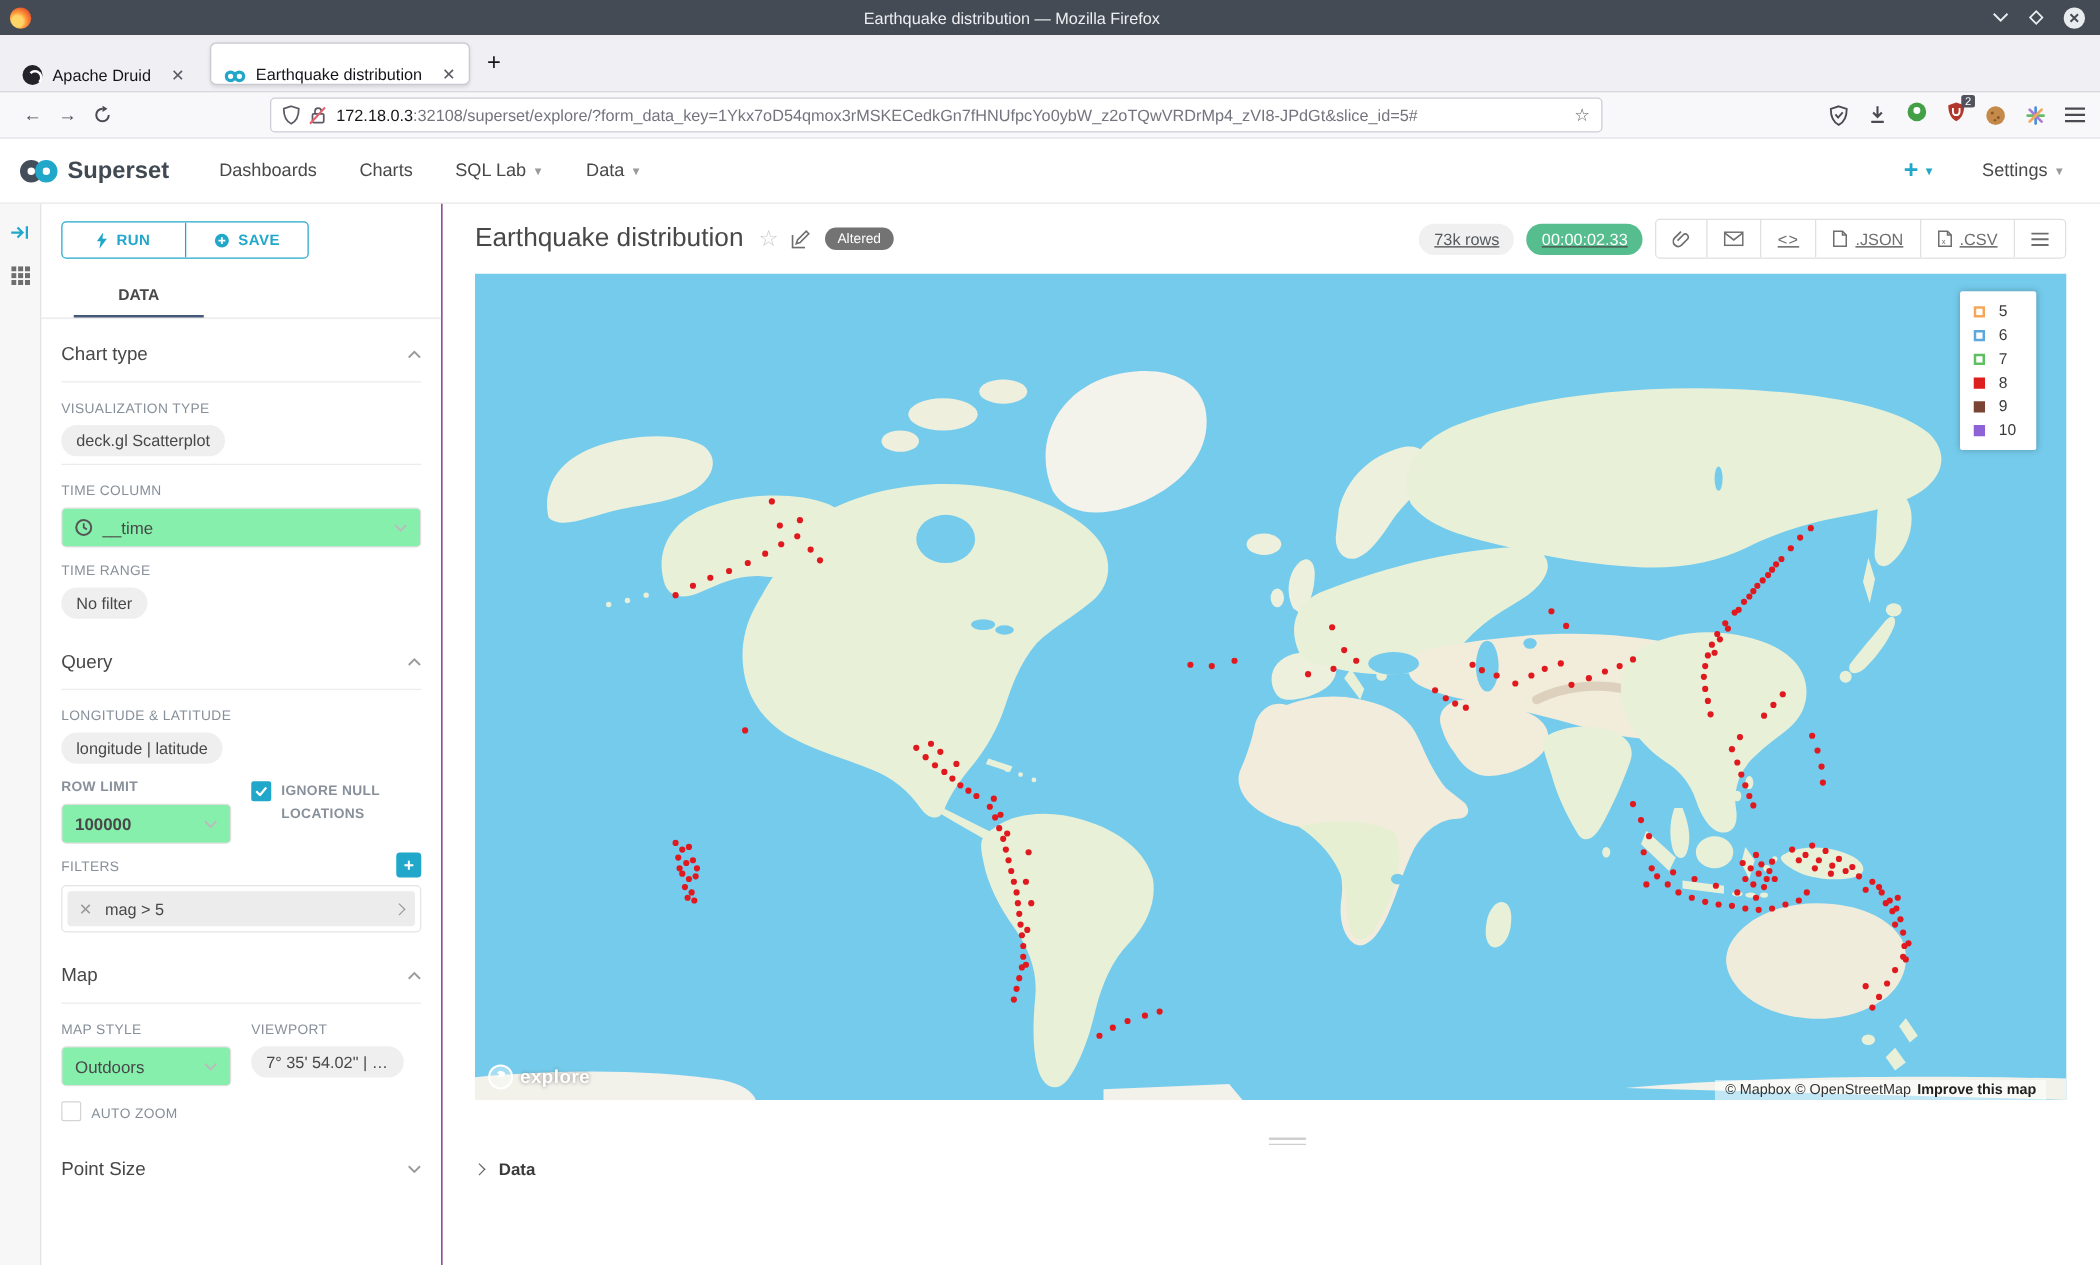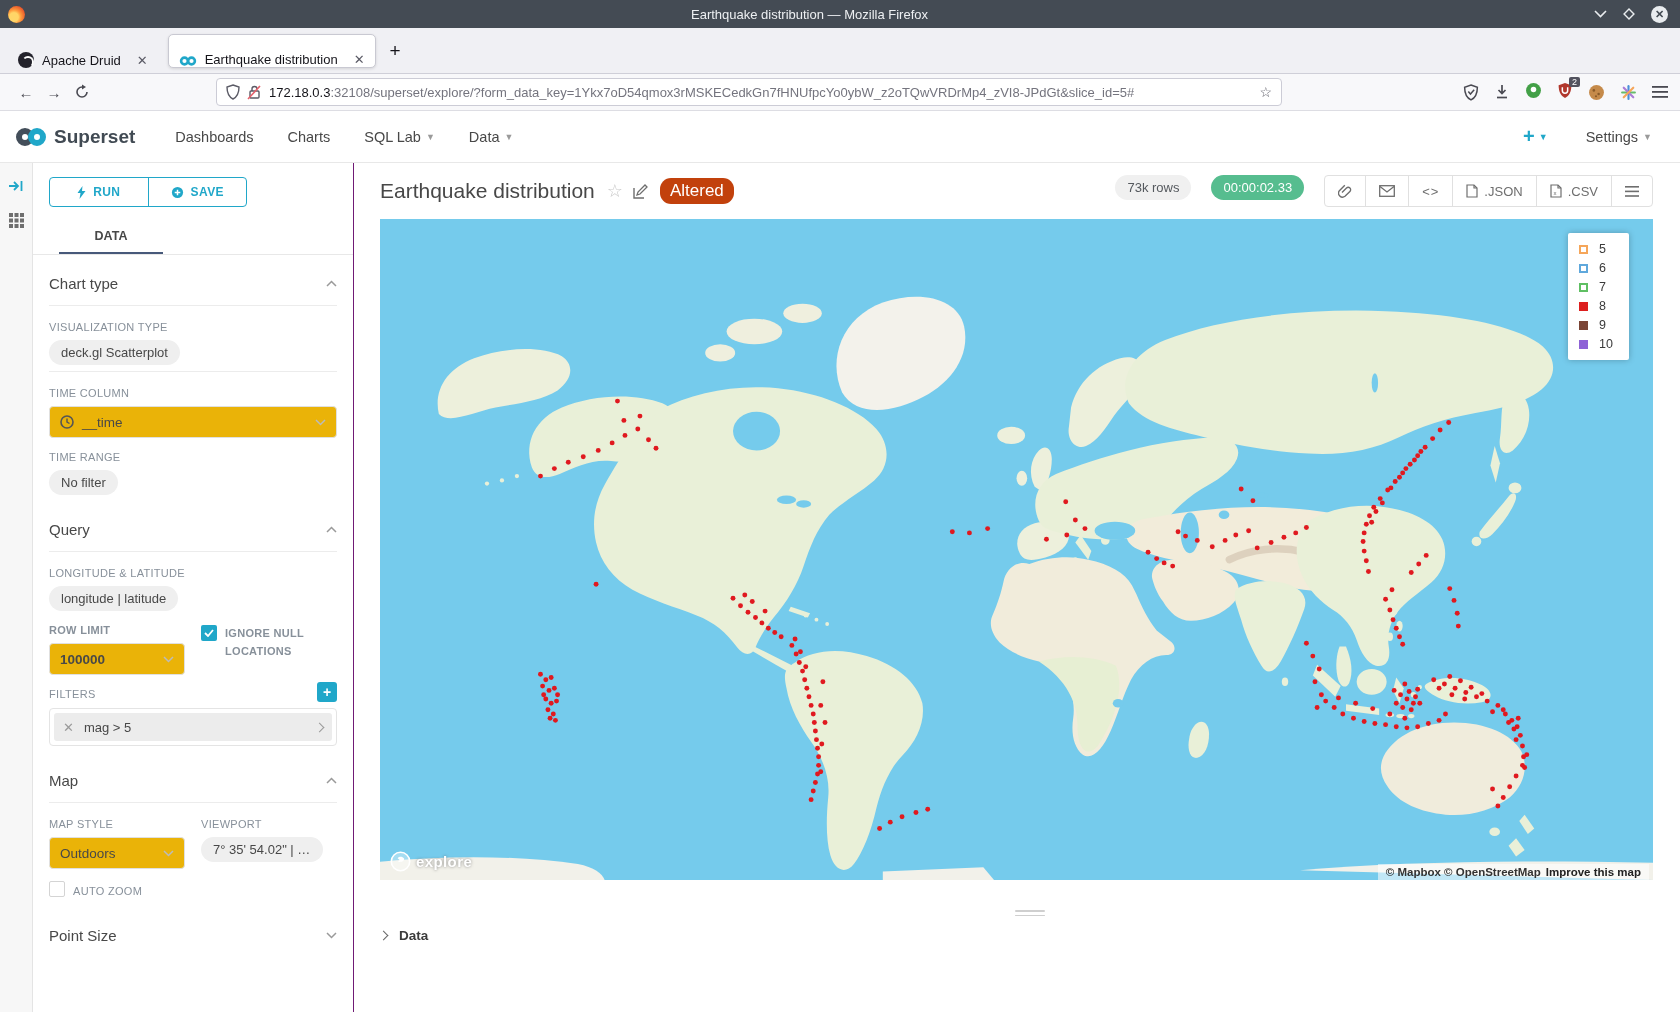--- a/index.html
+++ b/index.html
@@ -56,21 +56,21 @@
   .ptab { margin-left:26px; width:104px; text-align:center; padding:8px 0 9px; font-size:12.5px; font-weight:600; color:#484848; border-bottom:2px solid #47597A; }
   .sections { flex:1; overflow:hidden; }
   .sec-h { display:flex; align-items:center; justify-content:space-between; padding:20px 16px 13px; font-size:15px; color:#484848; }
   .sec-h .info-circle { display:inline-flex; width:14px; height:14px; border-radius:50%; background:#A6ACB2; color:#fff; font-size:10px; align-items:center; justify-content:center; margin-left:7px; font-style:italic; font-weight:700; }
   .sep { border:none; border-top:1px solid #ECECEC; margin:0 16px; }
   .sec-c { padding:2px 16px 6px; }
   .lbl { font-size:11px; color:#87909A; letter-spacing:.3px; margin:13px 0 7px; }
   .pill { display:inline-flex; align-items:center; background:#EFEFEF; border-radius:14px; padding:5px 12px; font-size:13px; color:#484848; white-space:nowrap; }
   .pill.trunc { max-width:122px; overflow:hidden; }
   .pill.trunc span { overflow:hidden; text-overflow:ellipsis; white-space:nowrap; }
-  .select { display:flex; align-items:center; justify-content:space-between; height:32px; border:1px solid #E0E0E0; border-radius:4px; padding:0 10px; font-size:13.5px; color:#484848; background:#eab308; }
+  .select { display:flex; align-items:center; justify-content:space-between; height:32px; border:1px solid #E0E0E0; border-radius:4px; padding:0 10px; font-size:13.5px; color:#484848; background:#86efac; }
   .select .s-left { display:flex; align-items:center; gap:8px; }
   .q-row { display:flex;font-weight:bold; }
   .q-col-l { width:136px; }
   .q-col-r { margin-left:16px; padding-top:14px; }
   .chk-row { display:flex; align-items:flex-start; gap:8px; }
   .chkbox { width:16px; height:16px; border-radius:2px; flex:0 0 auto; }
   .chkbox.on { background:#20A7C9; display:flex; align-items:center; justify-content:center; }
   .chkbox.off { background:#fff; border:1.5px solid #D4D4D4; }
   .chk-lbl { font-size:11px; color:#87909A; line-height:1.6; letter-spacing:.3px; }
   .filters-head { display:flex; align-items:flex-end; justify-content:space-between; }
@@ -80,38 +80,38 @@
   .chip-x { color:#9A9A9A; font-size:13px; }
   .chev-r { width:7px; height:7px; border-right:1.5px solid #9A9A9A; border-top:1.5px solid #9A9A9A; transform:rotate(45deg); margin-left:auto; }
   .map-cols { display:flex; gap:16px; }
 
   
   .main { flex:1; display:flex; flex-direction:column; padding-left:26px; min-width:0; }
   .mhead { height:56px; display:flex; align-items:center; padding-right:27px; flex:0 0 auto; }
   .chart-title { font-size:21px; font-weight:500; color:#484848; }
   .t-star { font-size:18px; color:#C9C9C9; margin-left:12px; }
   .t-edit { margin-left:10px; }
-  .altered { background:#c2410c; color:#fff; font-size:17px; border-radius:11px; padding:3px 10px; margin-left:12px; }
-  .mhead-right { margin-left:auto; display:flex; align-items:flex-start; gap:20px; }
+  .altered { background:#737373; color:#fff; font-size:11px; border-radius:11px; padding:3px 10px; margin-left:12px; }
+  .mhead-right { margin-left:auto; display:flex; align-items:center; gap:10px;text-decoration:underline; }
   .rows-pill { background:#F0F0F0; color:#55595E; font-size:13px; border-radius:14px; padding:5px 12px; }
   .timer-pill { background:#56BD8F; color:#fff; font-size:13px; border-radius:14px; padding:5px 12px; }
   .btn-group { display:flex; border:1px solid #E0E0E0; border-radius:4px; overflow:hidden; height:32px; }
   .bg-cell { display:flex; align-items:center; gap:6px; padding:0 13px; color:#6E6E6E; font-size:13px; }
   .bg-cell + .bg-cell { border-left:1px solid #E0E0E0; }
   .code-ico { font-size:13px; letter-spacing:1px; color:#6E6E6E; }
 
   .mapwrap { height:661px; margin-right:27px; position:relative; background:#75CBEC; overflow:hidden; flex:0 0 auto; }
   .mapwrap svg.world { position:absolute; inset:0; width:100%; height:100%; }
   .legend { position:absolute; top:14px; right:24px; background:#fff; border-radius:2px; box-shadow:0 0 6px rgba(0,0,0,.25); padding:9px 16px 9px 11px; display:flex; flex-direction:column; gap:5px; }
   .lg-row { display:flex; align-items:center; gap:11px; }
   .lg-sw { width:9px; height:9px; flex:0 0 auto; }
   .lg-lb { font-size:12.5px; color:#3B3B3B; }
   .mblogo { position:absolute; left:10px; bottom:8px; display:flex; align-items:center; gap:5px; }
   .mblogo .word { color:#fff; font-weight:700; font-size:15px; letter-spacing:.4px; text-shadow:0 0 3px rgba(90,90,90,.7); }
-  .attrib { position:absolute; right:4px; bottom:0; background:rgba(255,255,255,.55); font-size:11.5px; color:#333; padding:2px 8px; display:flex; gap:5px;font-weight:bold; }
+  .attrib { position:absolute; right:16px; bottom:0; background:rgba(255,255,255,.55); font-size:11.5px; color:#333; padding:2px 8px; display:flex; gap:5px; }
   .attrib b { color:#222; }
 
   .subarea { flex:1; }
   .drag-handle { width:30px; margin:30px auto 0; }
   .drag-handle div { height:1.5px; background:#CFCFCF; margin:3px 0; border-radius:1px; }
   .datarow { display:flex; align-items:center; gap:12px; margin-top:12px; font-size:13.5px; font-weight:700; color:#3B3B3B; }
   .chev-right-sm { width:7px; height:7px; border-right:1.7px solid #666; border-top:1.7px solid #666; transform:rotate(45deg); }
 </style>
 </head>
 <body>

